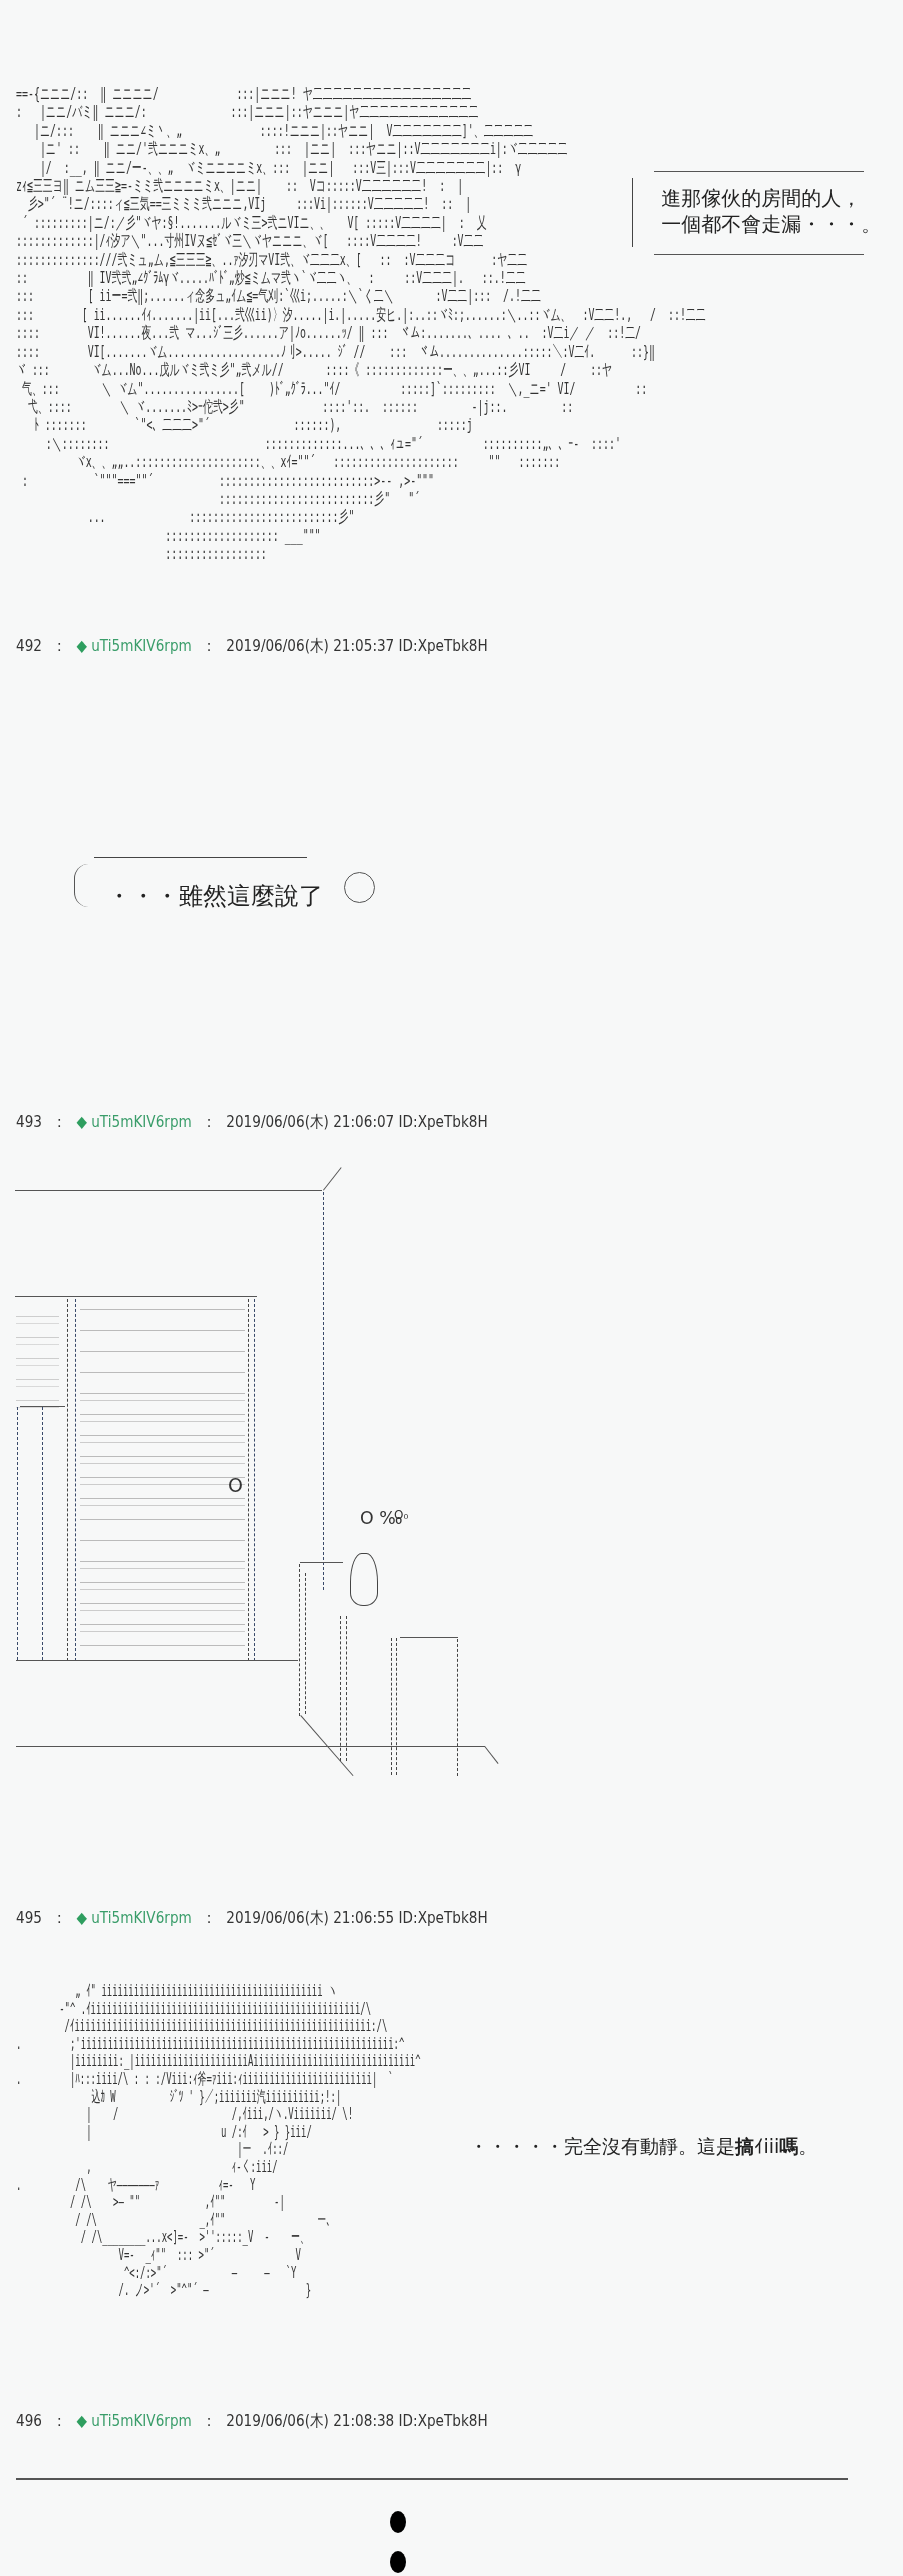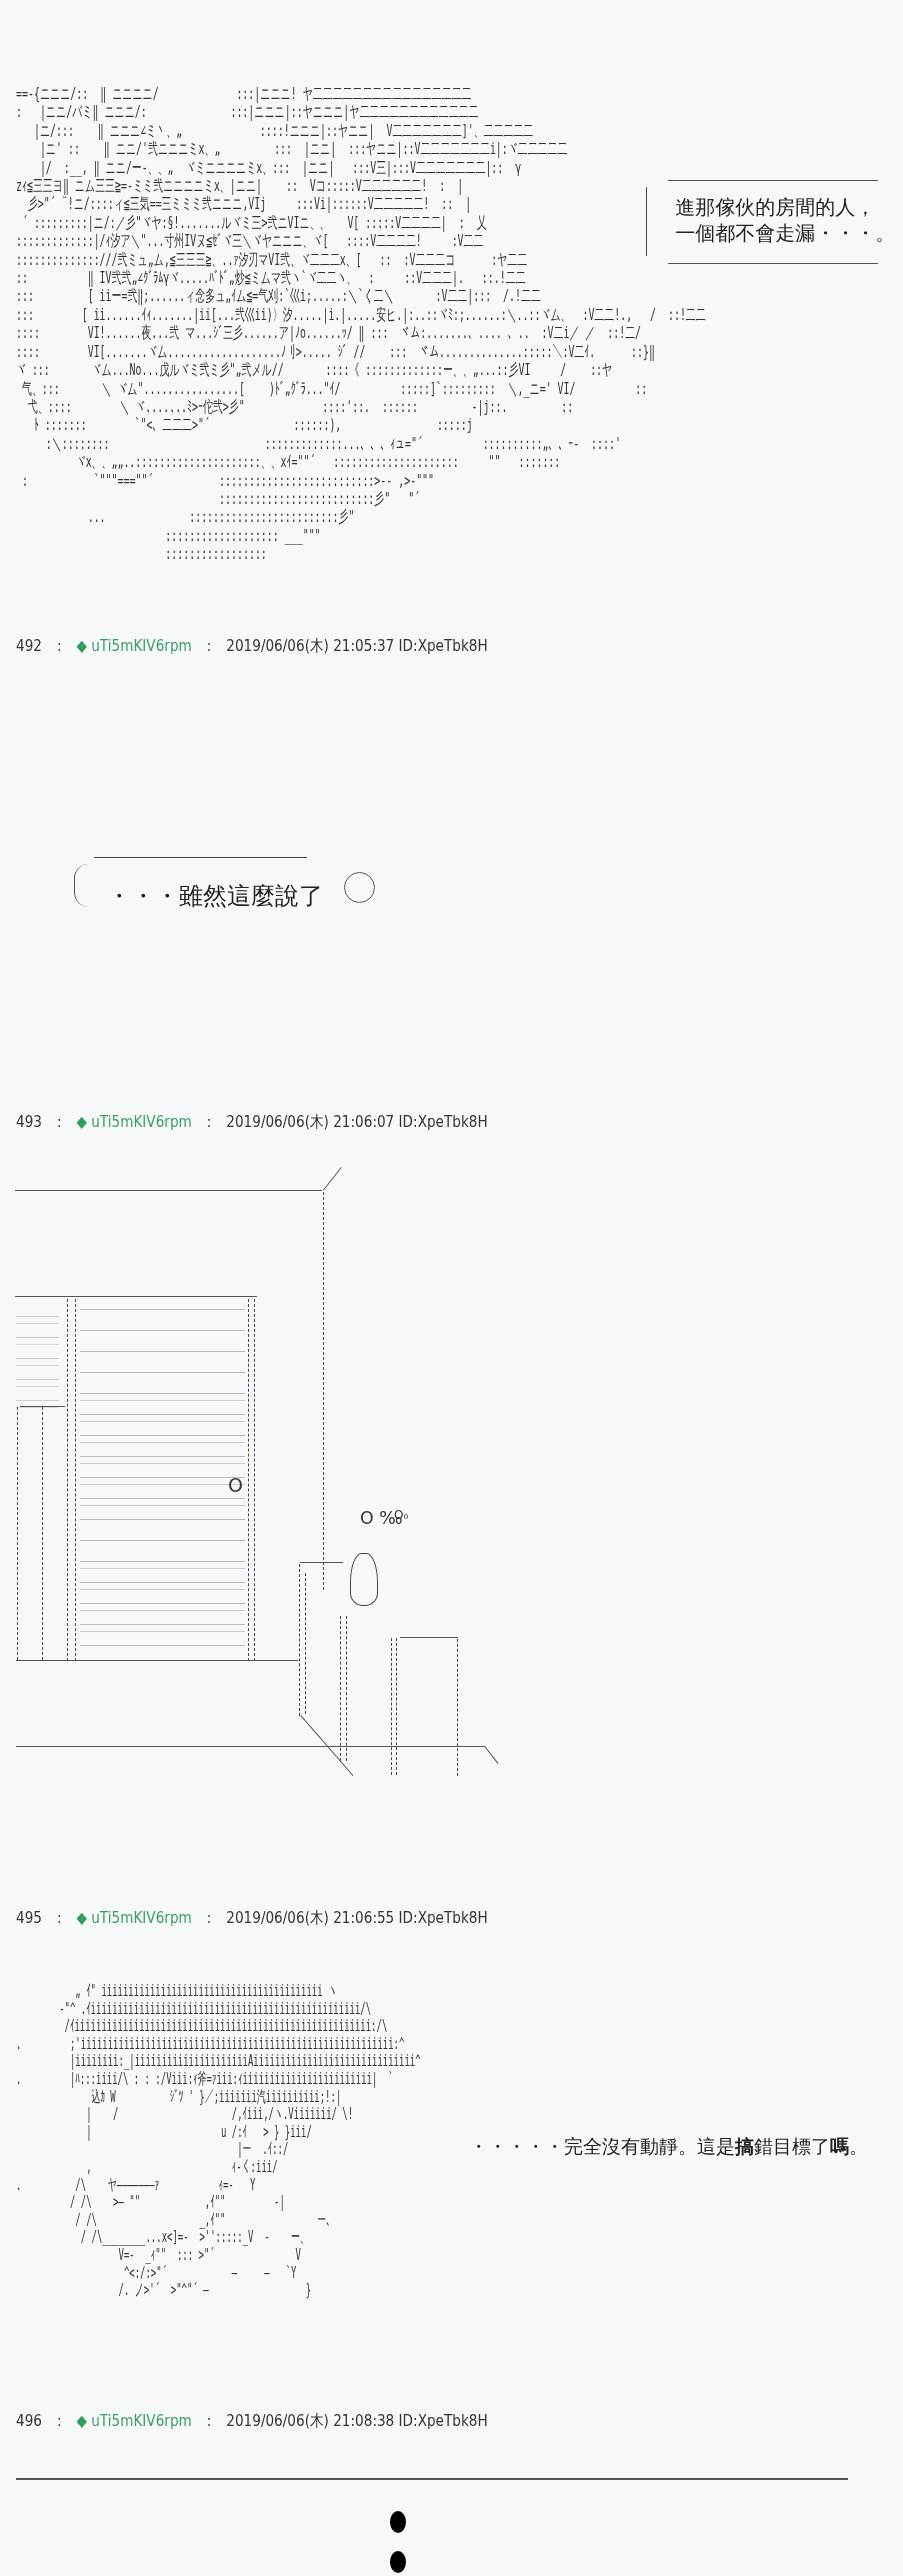--- a/index.html
+++ b/index.html
@@ -32,25 +32,24 @@
       transform: scaleX(0.85);
       transform-origin: 0 0;
     }
     .post-header .trip-diamond { color: #2e9e5f; }
     .post-header .trip { color: #3a9d6a; }
     .post-header .sep { margin: 0 7.2px; }
 
     
     .bubble-492 {
       position: absolute;
-      left: 668px; top: 171px;
+      left: 654px; top: 171px;
       width: 210px; height: 82px;
       border-top: 1.4px solid #555;
       border-bottom: 1.4px solid #555;
-      margin-top: 9px;
     }
     .bubble-492 .bubble-left {
       position: absolute; left: -22px; top: 5.8px;
       width: 20px; height: 69px;
       border-left: 1.4px solid #444;
     }
     .bubble-text {
       position: absolute;
       font-size: 20px;
       color: #222;
@@ -245,21 +244,21 @@
              ,                          ｨ-く:iii/
 .          /\    ヤ———————ｧ           ｨ=-   Y
           / /\    &gt;— ""            ,ｲ""         -|
            / /\                   _,ｲ""                 ー、
             / /\________...x&lt;]=-  &gt;'':::::_V  -    ー、
                    V=-  _ｨ""  ::: &gt;"´               V
                     ^&lt;:/:&gt;"´            —     —   `Y
                    /. ノ&gt;'´  &gt;"^"´ —                  }</pre>
 
 <div class="narration">
-  <span>・・・・・完全沒有動靜。這是</span><b>搞</b><span>錯目標了</span><b>嗎</b><span>。</span>
+  <span>・・・・・完全沒有動靜。這是</span><b>搞</b><span>ｲiii</span><b>嗎</b><span>。</span>
 </div>
 
 <div class="post-header" style="top: 2411px;">
   <span>496</span>
   <span class="sep">：</span>
   <span class="trip-diamond">◆</span>
   <span class="trip">uTi5mKIV6rpm</span>
   <span class="sep">：</span>
   <span>2019/06/06(木) 21:08:38</span>
   <span>ID:XpeTbk8H</span>

